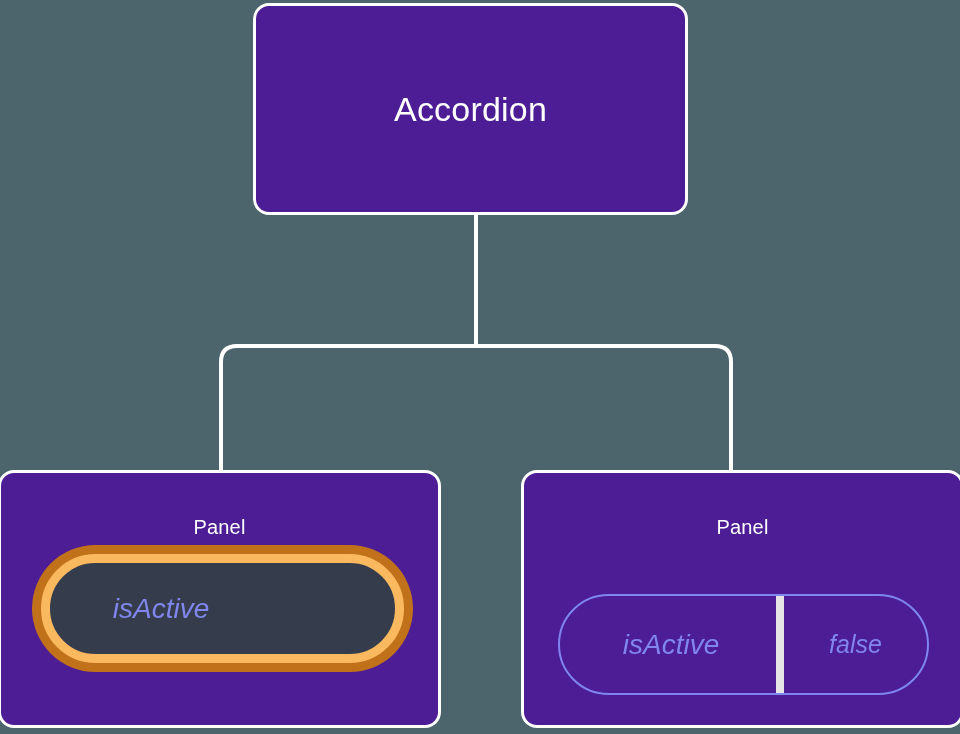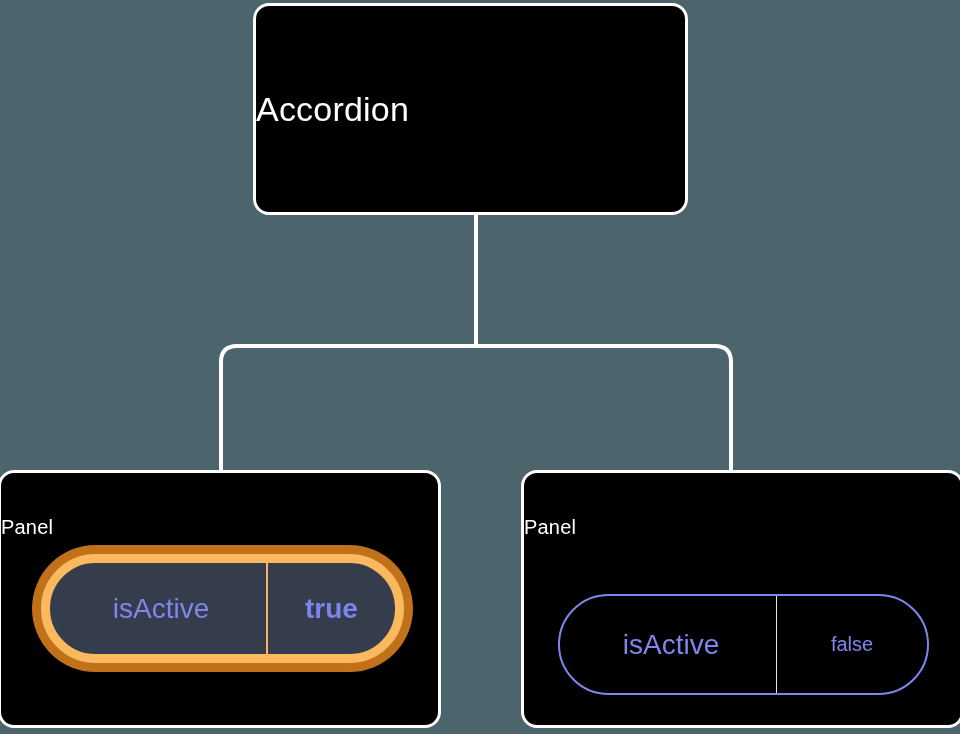--- a/index.html
+++ b/index.html
@@ -25,27 +25,27 @@
     left: 0;
     top: 0;
     width: 960px;
     height: 734px;
     pointer-events: none;
   }
 
   
   .node {
     position: absolute;
-    background: #000000;
+    background: #4c1d95;
     border: 3px solid #ffffff;
     border-radius: 16px;
     box-sizing: border-box;
     display: flex;
     flex-direction: column;
-    align-items: flex-start;
+    align-items: center;
   }
 
   .node-root {
     left: 253px;
     top: 3px;
     width: 435px;
     height: 212px;
     justify-content: center;
   }
 
@@ -72,20 +72,21 @@
   }
 
   
   .pill {
     position: absolute;
     box-sizing: border-box;
     display: flex;
     align-items: stretch;
     border-radius: 999px;
     overflow: hidden;
+    font-style: italic;
   }
 
   .pill-cell {
     display: flex;
     align-items: center;
     justify-content: center;
     box-sizing: border-box;
     white-space: nowrap;
   }
 
@@ -95,22 +96,22 @@
   }
   .pill-plain .pill-key {
     flex: 0 0 216px;
     color: #8086ee;
     font-size: 28px;
     padding-left: 6px;
   }
   .pill-plain .pill-val {
     flex: 1 1 auto;
     color: #8086ee;
-    font-size: 20px;
-    border-left: 1px solid #e5e5e5;
+    font-size: 25px;
+    border-left: 8px solid #e5e5e5;
   }
 
   
   .pill-highlight {
     border: 9px solid #fab95f;
     box-shadow: 0 0 0 9px #c2711b;
     background: #353d4d;
   }
   .pill-highlight .pill-key {
     flex: 0 0 216px;
@@ -140,21 +141,20 @@
 
   <div class="node node-root">
     <div class="node-title">Accordion</div>
   </div>
 
   <div class="node node-panel left">
     <div class="node-title">Panel</div>
 
     <div class="pill pill-highlight" style="left:40px; top:81px; width:363px; height:109px;">
       <div class="pill-cell pill-key">isActive</div>
-      <div class="pill-cell pill-val">true</div>
     </div>
 
   </div>
 
   <div class="node node-panel right">
     <div class="node-title">Panel</div>
 
     <div class="pill pill-plain" style="left:34px; top:121px; width:371px; height:101px;">
       <div class="pill-cell pill-key">isActive</div>
       <div class="pill-cell pill-val">false</div>

